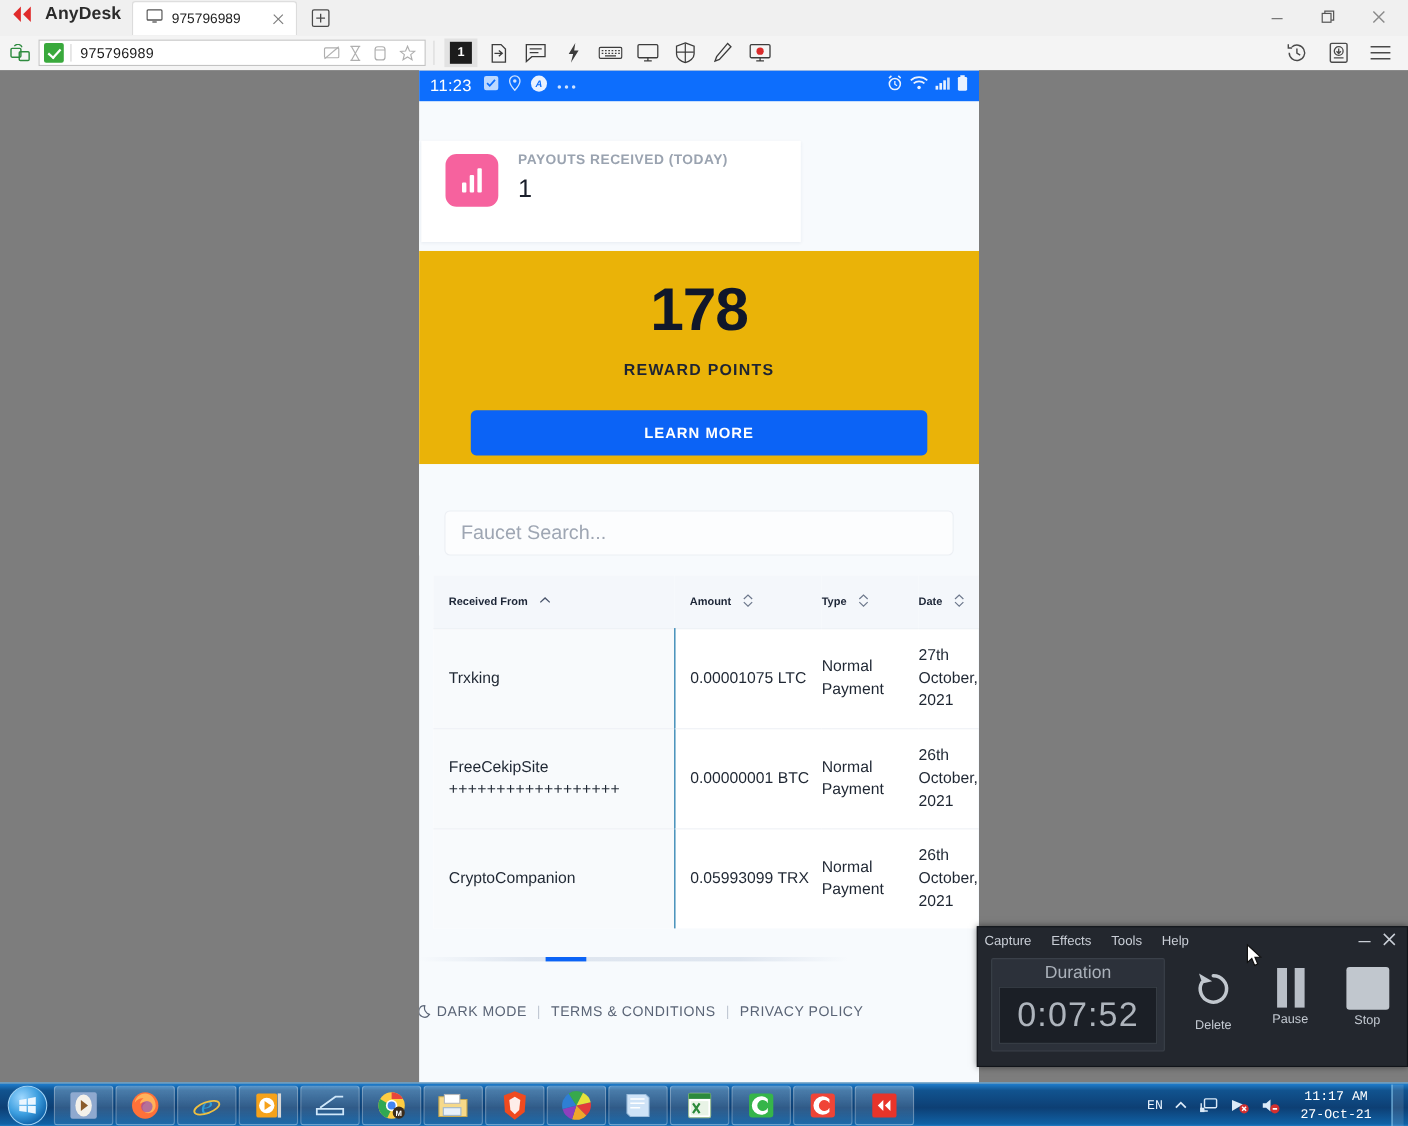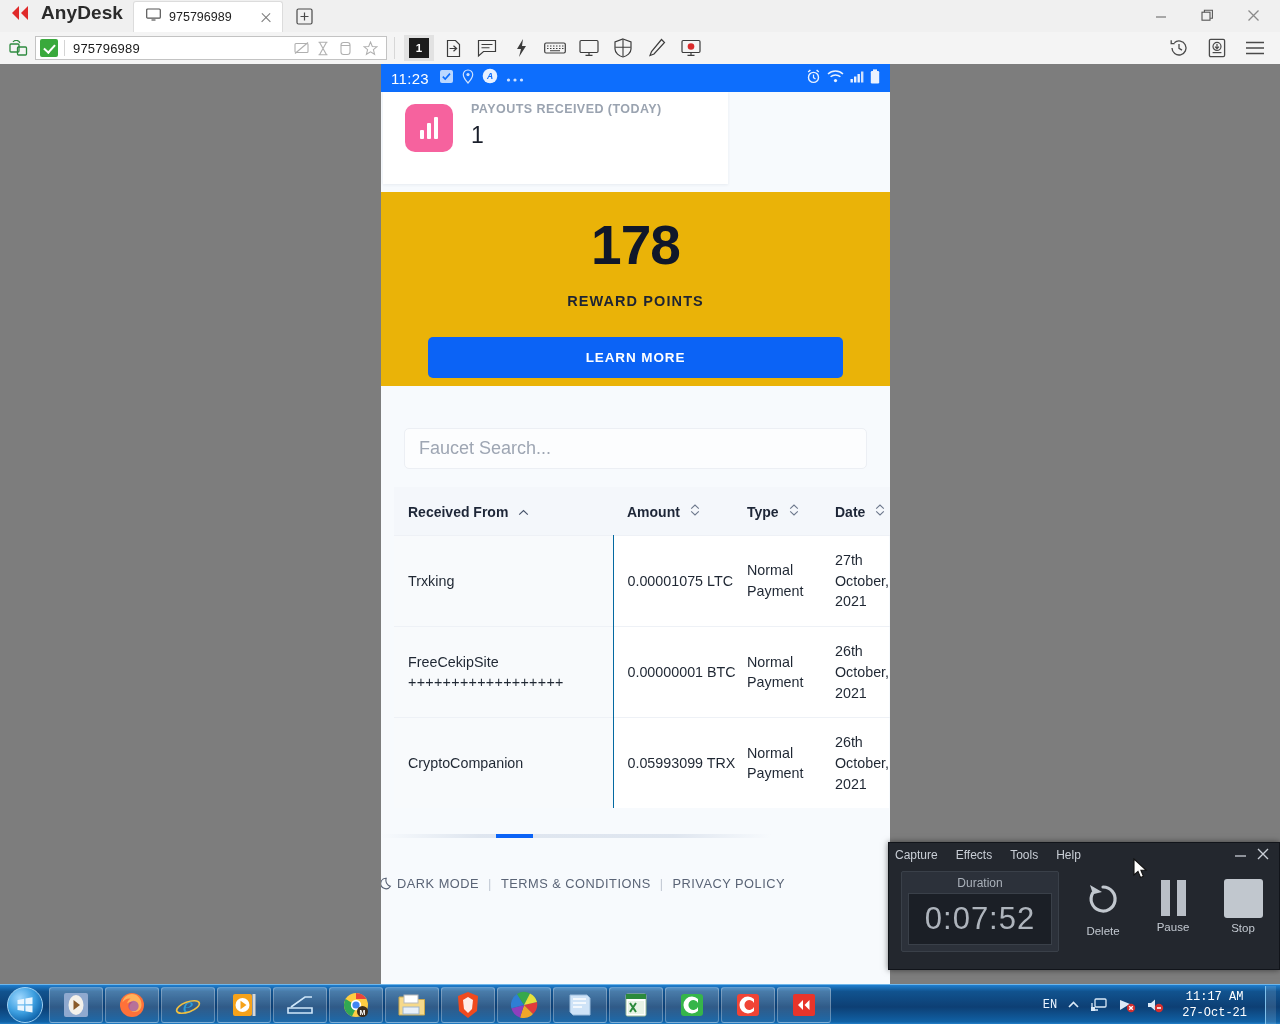--- a/index.html
+++ b/index.html
@@ -17,21 +17,21 @@
     display:flex;align-items:flex-end;
   }
   .ad-logo{
     display:flex;align-items:center;gap:7px;
     padding:0 10px 6px 12px;height:100%;box-sizing:border-box;
     align-self:center;
   }
   .ad-logo-mark{
     width:22px;height:16px;position:relative;flex:none;
   }
-  .ad-logo-text{font-size:19px;font-weight:bold;color:#2b2b2b;letter-spacing:.1px;}
+  .ad-logo-text{font-size:16px;font-weight:bold;color:#2b2b2b;letter-spacing:.1px;}
   .ad-tab{
     height:31px;min-width:150px;background:#fff;border:1px solid #dcdcdc;border-bottom:none;
     border-radius:3px 3px 0 0;display:flex;align-items:center;gap:8px;padding:0 8px 0 12px;
     box-sizing:border-box;
   }
   .ad-tab-label{font-size:12.5px;color:#222;flex:1;white-space:nowrap;}
   .ad-tab-close{width:16px;height:16px;position:relative;opacity:.65;cursor:pointer;}
   .ad-tab-close:before,.ad-tab-close:after{
     content:"";position:absolute;left:2px;top:7.5px;width:12px;height:1.4px;background:#333;
   }
@@ -97,21 +97,21 @@
   
   .statusbar{
     height:28px;background:#0d6efd;display:flex;align-items:center;padding:0 10px;
     color:#fff;box-sizing:border-box;
   }
   .sb-time{font-size:15px;letter-spacing:.3px;margin-right:10px;}
   .sb-left-icons{display:flex;align-items:center;gap:8px;}
   .sb-right{margin-left:auto;display:flex;align-items:center;gap:6px;}
 
   
-  .payout-strip{position:relative;height:100px;background:#f7fafd;}
+  .payout-strip{position:relative;height:100px;background:#f7fafd;margin-top:36px;}
   .payout-card{
     position:absolute;left:2px;top:0;width:345px;height:92px;background:#fff;
     box-shadow:0 1px 3px rgba(20,40,80,.07);
     display:flex;align-items:flex-start;padding:8px 0 0 22px;box-sizing:border-box;
   }
   .payout-icon{
     width:48px;height:48px;border-radius:10px;background:#f6629e;
     display:flex;align-items:flex-end;justify-content:center;padding-bottom:13px;box-sizing:border-box;flex:none;
     margin-top:4px;
   }
@@ -140,21 +140,21 @@
     display:block;margin:0 auto;width:463px;height:41px;box-sizing:border-box;
     border:1px solid #eceff4;border-radius:5px;background:#fcfdfe;padding:0 14px;
     font-size:18px;color:#333;font-family:"Liberation Sans", sans-serif;
   }
   .search-input::placeholder{color:#9ea6b3;}
 
   
   .table-wrap{margin:18px 0 0 13px;width:495px;background:#fff;}
   table{border-collapse:collapse;width:495px;table-layout:fixed;}
   thead th{
-    background:#f4f7fb;font-size:14px;font-weight:bold;color:#1d2637;text-align:center;
+    background:#f4f7fb;font-size:10px;font-weight:bold;color:#1d2637;text-align:center;
     padding:16px 0 15px 0;vertical-align:middle;white-space:nowrap;
   }
   th.c1{width:205px;padding-left:14px;}
   th.c2{width:120px;padding-left:14px;}
   th.c3{width:88px;padding-left:0px;}
   th.c4{width:82px;padding-left:0px;}
   .th-inner{display:flex;align-items:center;gap:10px;}
   tbody td{
     font-size:14.3px;color:#1f2733;padding:14px 0;vertical-align:middle;line-height:1.45;
     border-top:1px solid #eef1f6;
@@ -187,21 +187,21 @@
   }
   .rec-menu{height:24px;display:flex;align-items:center;padding-left:6px;gap:18px;justify-content:center;}
   .rec-menu-item{font-size:12px;color:#c9ced6;cursor:pointer;}
   .rec-win{margin-left:auto;display:flex;align-items:center;gap:10px;padding-right:10px;}
   .rec-min,.rec-close{color:#c9ced6;font-size:13px;cursor:pointer;line-height:1;}
   .rec-body{display:flex;align-items:flex-start;padding:4px 8px 0 12px;}
   .duration-box{
     width:200px;background:#2c313a;border:1px solid #3a4049;border-radius:2px;
     padding:4px 0 6px 0;box-sizing:border-box;
   }
-  .duration-label{text-align:center;font-size:12px;color:#aab1ba;}
+  .duration-label{text-align:center;font-size:16px;color:#aab1ba;}
   .duration-screen{
     margin:3px 6px 0 6px;height:50px;background:#1b1f26;border:1px solid #3a4049;
     display:flex;align-items:center;justify-content:center;
   }
   .duration-value{font-size:31px;color:#aeb4bc;letter-spacing:1px;font-family:"Liberation Sans",sans-serif;}
   .rec-controls{display:flex;align-items:flex-start;gap:14px;margin-left:16px;padding-top:8px;}
   .rec-ctrl{width:56px;display:flex;flex-direction:column;align-items:center;cursor:pointer;}
   .rec-ctrl-label{font-size:11.5px;color:#c3c9d1;margin-top:4px;}
   .pause-bars{display:flex;gap:7px;height:38px;align-items:center;}
   .pause-bars i{display:block;width:9px;height:36px;background:#b9bfc7;}

